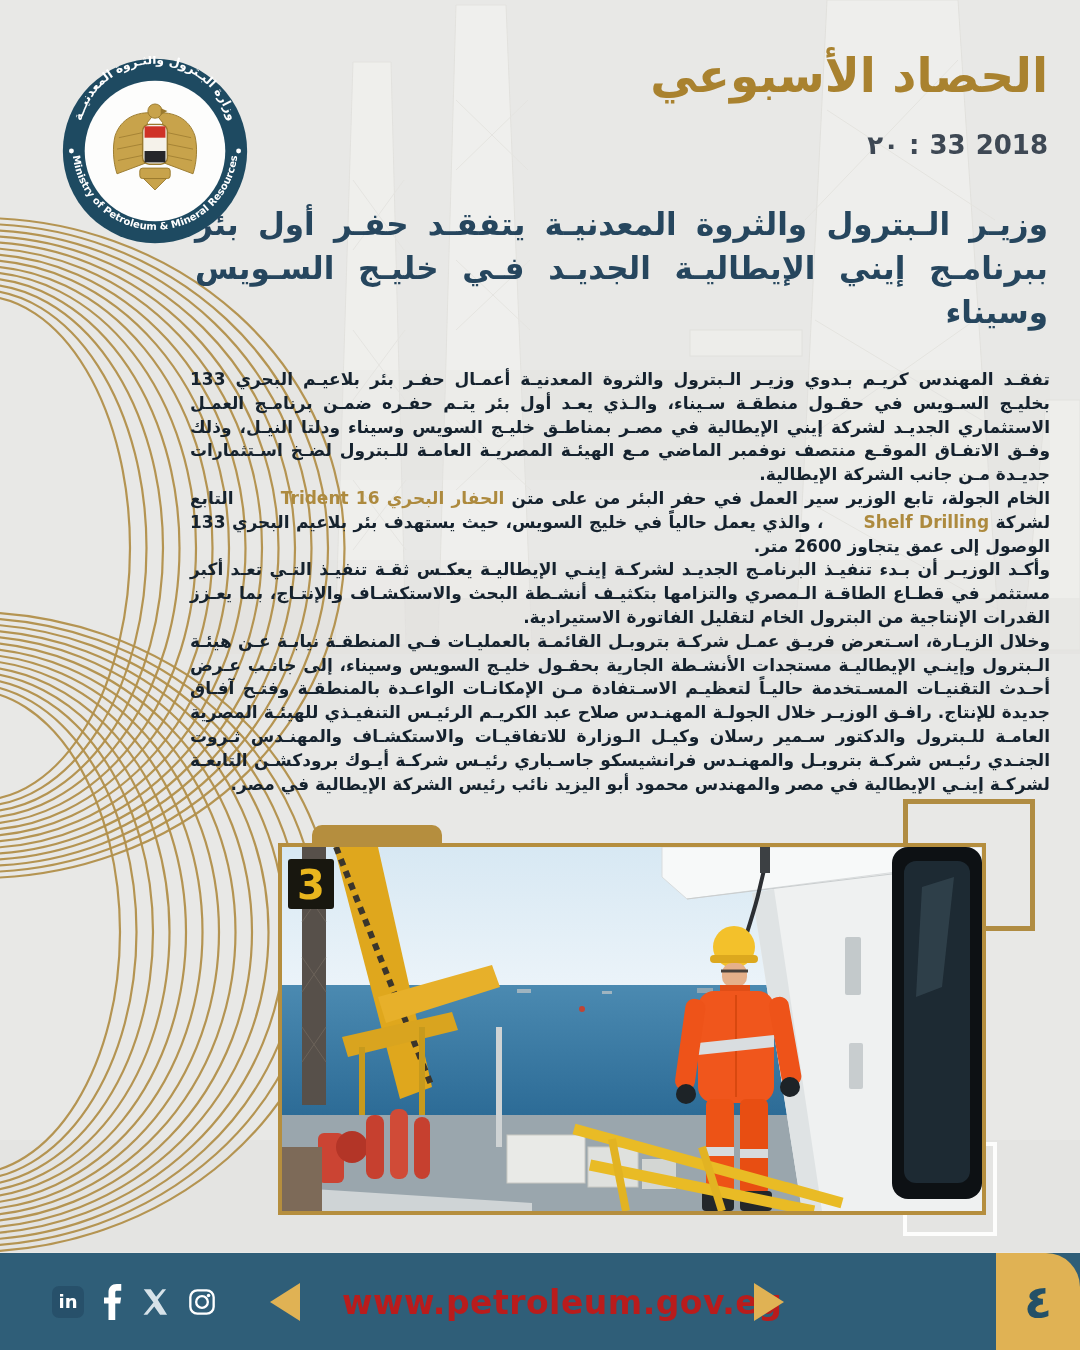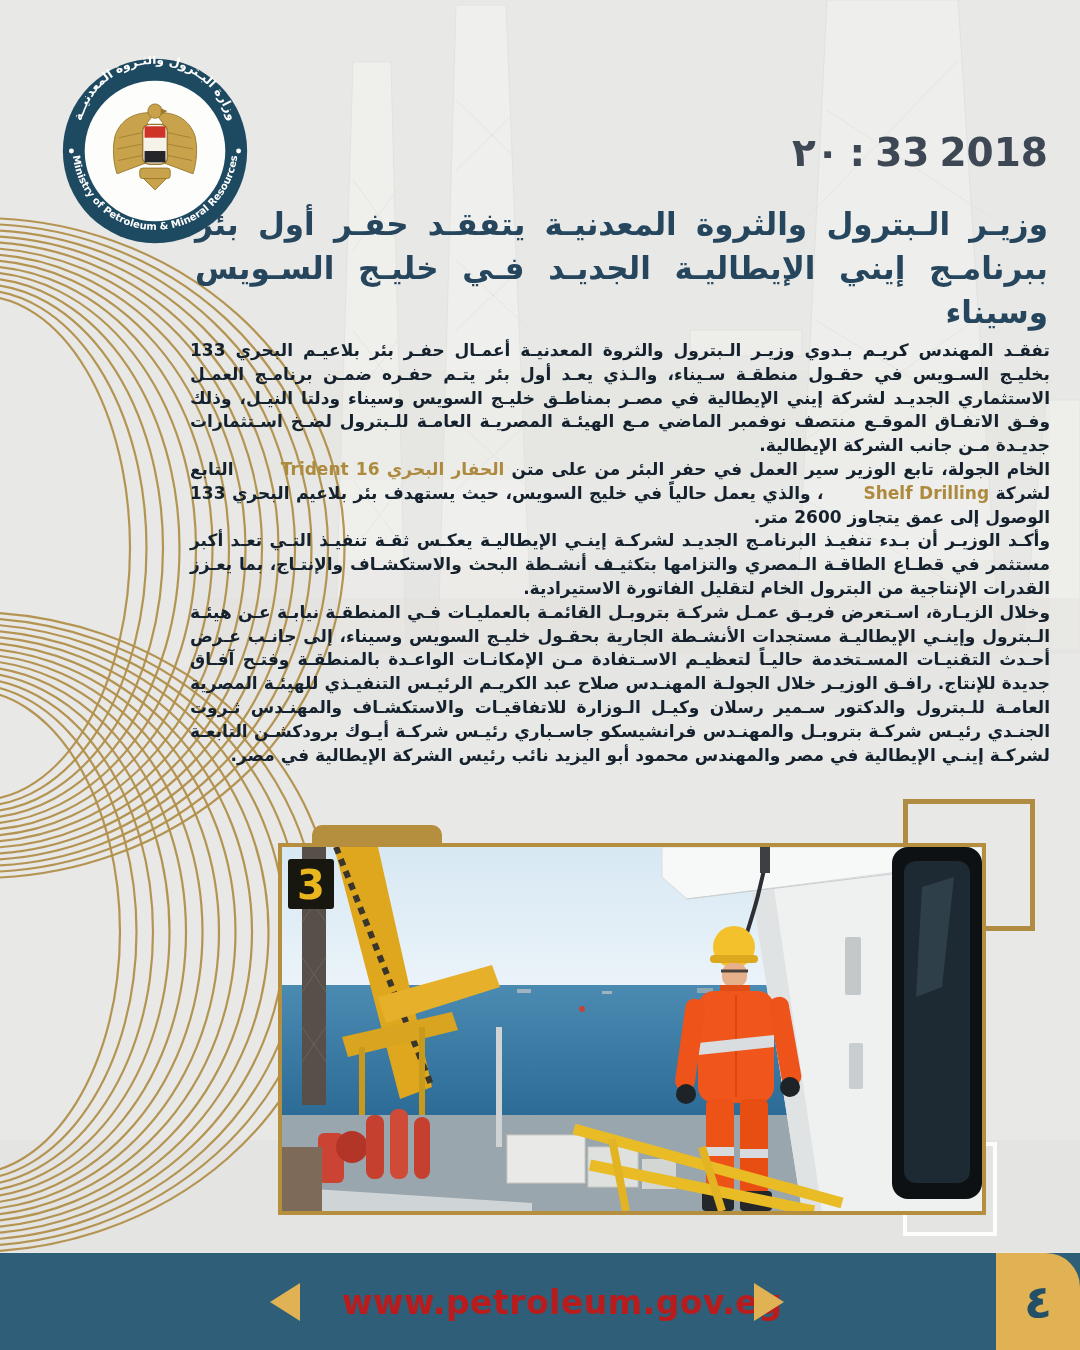--- a/index.html
+++ b/index.html
@@ -14,31 +14,31 @@
 
   
   .logo{position:absolute; left:60px; top:56px; width:190px; height:190px; z-index:4;}
   .page-title{
     position:absolute; top:48px; right:32px; margin:0; z-index:4;
     font-size:47px; font-weight:bold; color:#a9822f; letter-spacing:0;
   }
   .issue-date{
     position:absolute; top:130px; right:32px; z-index:4;
     display:flex; flex-direction:row; direction:ltr; align-items:baseline; gap:10px;
-    font-size:39px; font-weight:bold; color:#3e4854;
+    font-size:26px; font-weight:bold; color:#3e4854;
   }
   
   .headline{
     position:absolute; top:202px; right:32px; left:195px; margin:0; z-index:4;
     font-size:31px; line-height:44px; font-weight:bold; color:#26465e;
     text-align:justify;
   }
   
   .body-text{
-    position:absolute; top:339px; right:30px; left:190px; z-index:4;
+    position:absolute; top:368px; right:30px; left:190px; z-index:4;
     font-size:17px; line-height:23.8px; font-weight:bold; color:#15222e;
     text-align:justify;
   }
   .body-text p{margin:0;}
   .gold{color:#ad8a3e;margin-left:40px;}
 
   
   .decor-gold-square{position:absolute; left:903px; top:799px; width:122px; height:122px;
     border:5px solid #b08c42; z-index:1;}
   .decor-tab{position:absolute; left:312px; top:825px; width:130px; height:24px;
@@ -145,20 +145,21 @@
         <path d="M106 55 l7 3 -7 4 z" fill="#9a7a2e"></path>
         <rect x="87" y="72" width="26" height="42" rx="7" fill="#f5f2ea" stroke="#9a7a2e" stroke-width="1.5"></rect>
         <rect x="89" y="74" width="22" height="12" fill="#cf3227"></rect>
         <rect x="89" y="100" width="22" height="12" fill="#26262a"></rect>
         <rect x="84" y="118" width="32" height="11" rx="3" fill="#c8a34b" stroke="#9a7a2e"></rect>
         <path d="M88 129 L100 141 L112 129 Z" fill="#c8a34b" stroke="#9a7a2e"></path>
       </g>
     </svg>
   </div>
 
+  <h1 class="page-title">الحصاد الأسبوعي</h1>
   <div class="issue-date">
     <span>٢٠</span>
     <span>:</span>
     <span>33</span>
     <span>2018</span>
   </div>
 
   <h2 class="headline">وزيـر الـبترول والثروة المعدنيـة يتفقـد حفـر أول بئر ببرنامـج إيني الإيطاليـة الجديـد فـي خليـج السـويس وسيناء</h2>
 
   <div class="body-text">
@@ -249,20 +250,40 @@
       <line x1="420" y1="300" x2="440" y2="364" stroke="#e2b322" stroke-width="8"></line>
       <g>
         <rect x="6" y="12" width="46" height="50" rx="3" fill="#18170f"></rect>
         <text x="29" y="52" text-anchor="middle" font-size="40" font-weight="bold" fill="#e9b61e" font-family="DejaVu Sans, sans-serif">3</text>
       </g>
     </svg>
   </div>
 
   <div class="footer">
     <div class="footer-bar"></div>
+    <div class="socials">
+      <div class="social li-tile">in</div>
+      <div class="social">
+        <svg width="22" height="36" viewBox="0 0 14 24">
+          <path d="M9.5 4.5h3V0H9.5C6.2 0 4 2.3 4 5.4V9H1v4h3v11h4.5V13h3.3l.6-4H8.5V5.6c0-.7.4-1.1 1-1.1z" fill="#ffffff"></path>
+        </svg>
+      </div>
+      <div class="social">
+        <svg width="28" height="28" viewBox="0 0 24 24">
+          <path d="M1.5 1h6l4.6 6.5L17.5 1h3.2l-7.2 9 8 13h-6l-5-7.2L4.6 23H1.3l8.5-10.5L1.5 1z" fill="#d6e2e9"></path>
+        </svg>
+      </div>
+      <div class="social">
+        <svg width="28" height="28" viewBox="0 0 24 24">
+          <rect x="2" y="2" width="20" height="20" rx="6" fill="none" stroke="#ffffff" stroke-width="2"></rect>
+          <circle cx="12" cy="12" r="5" fill="none" stroke="#ffffff" stroke-width="2"></circle>
+          <circle cx="17.6" cy="6.4" r="1.5" fill="#ffffff"></circle>
+        </svg>
+      </div>
+    </div>
     <span class="tri tri-left"></span>
     <a class="site-url" href="#">www.petroleum.gov.eg</a>
     <span class="tri tri-right"></span>
     <div class="page-tab">
       <span class="page-num">٤</span>
     </div>
   </div>
 
 </div>
 

